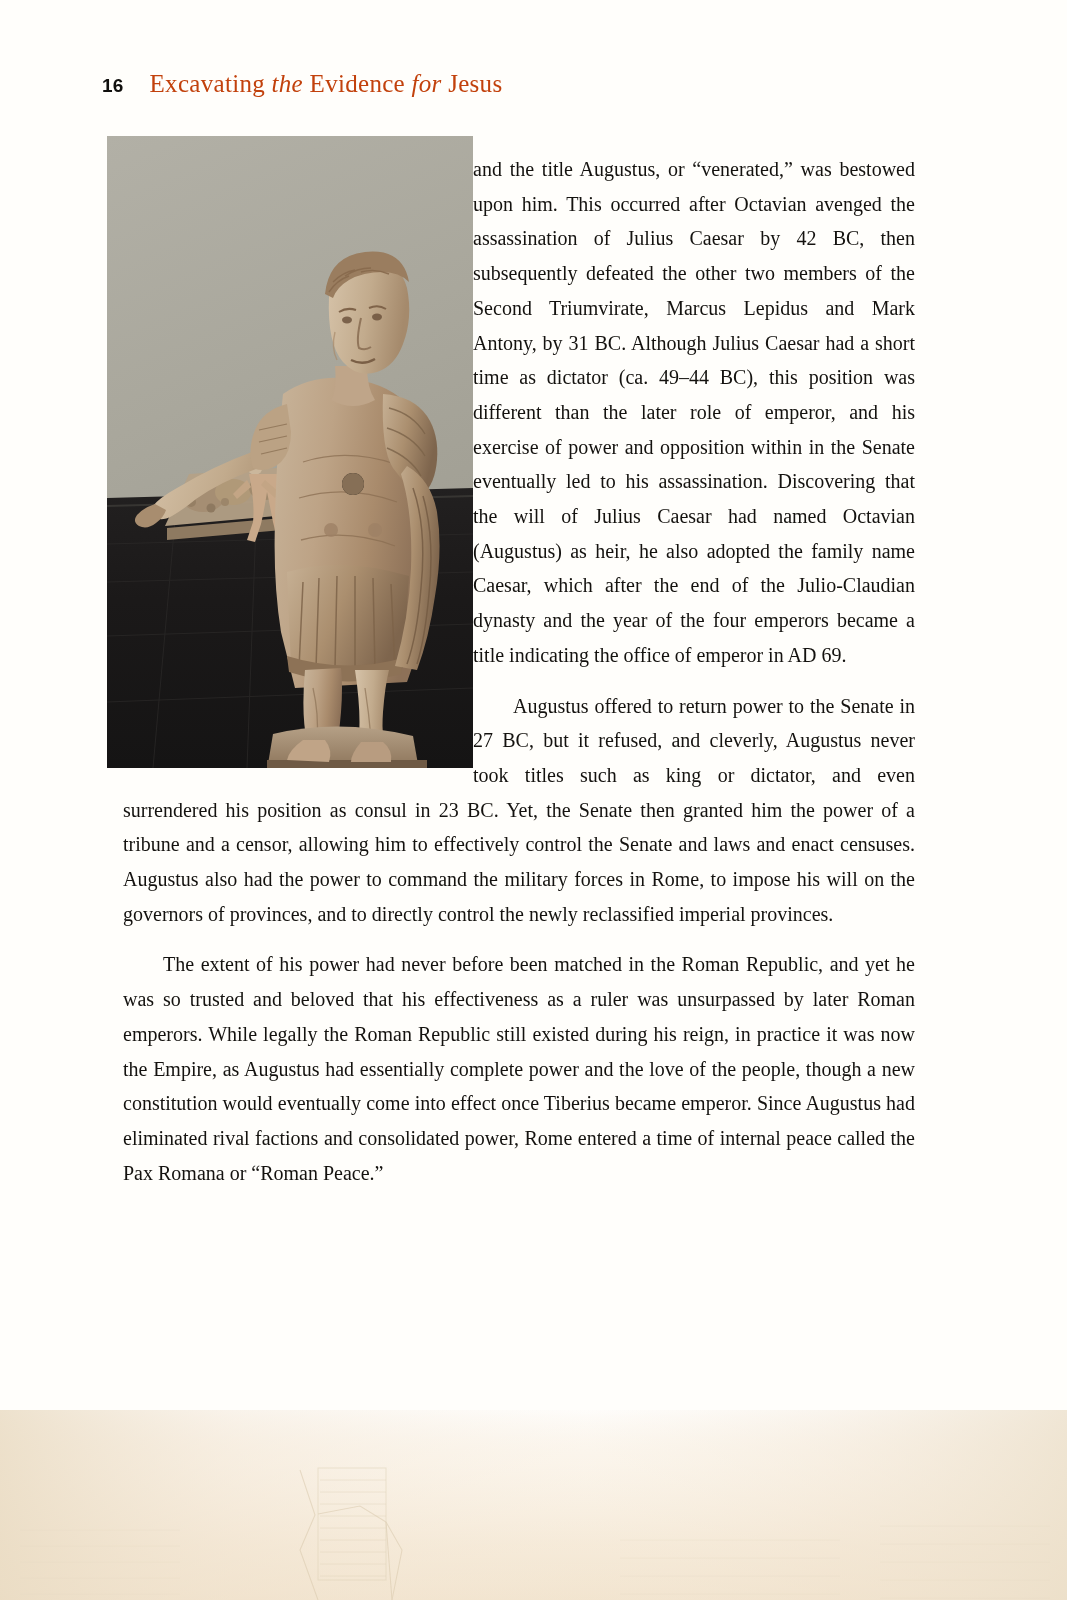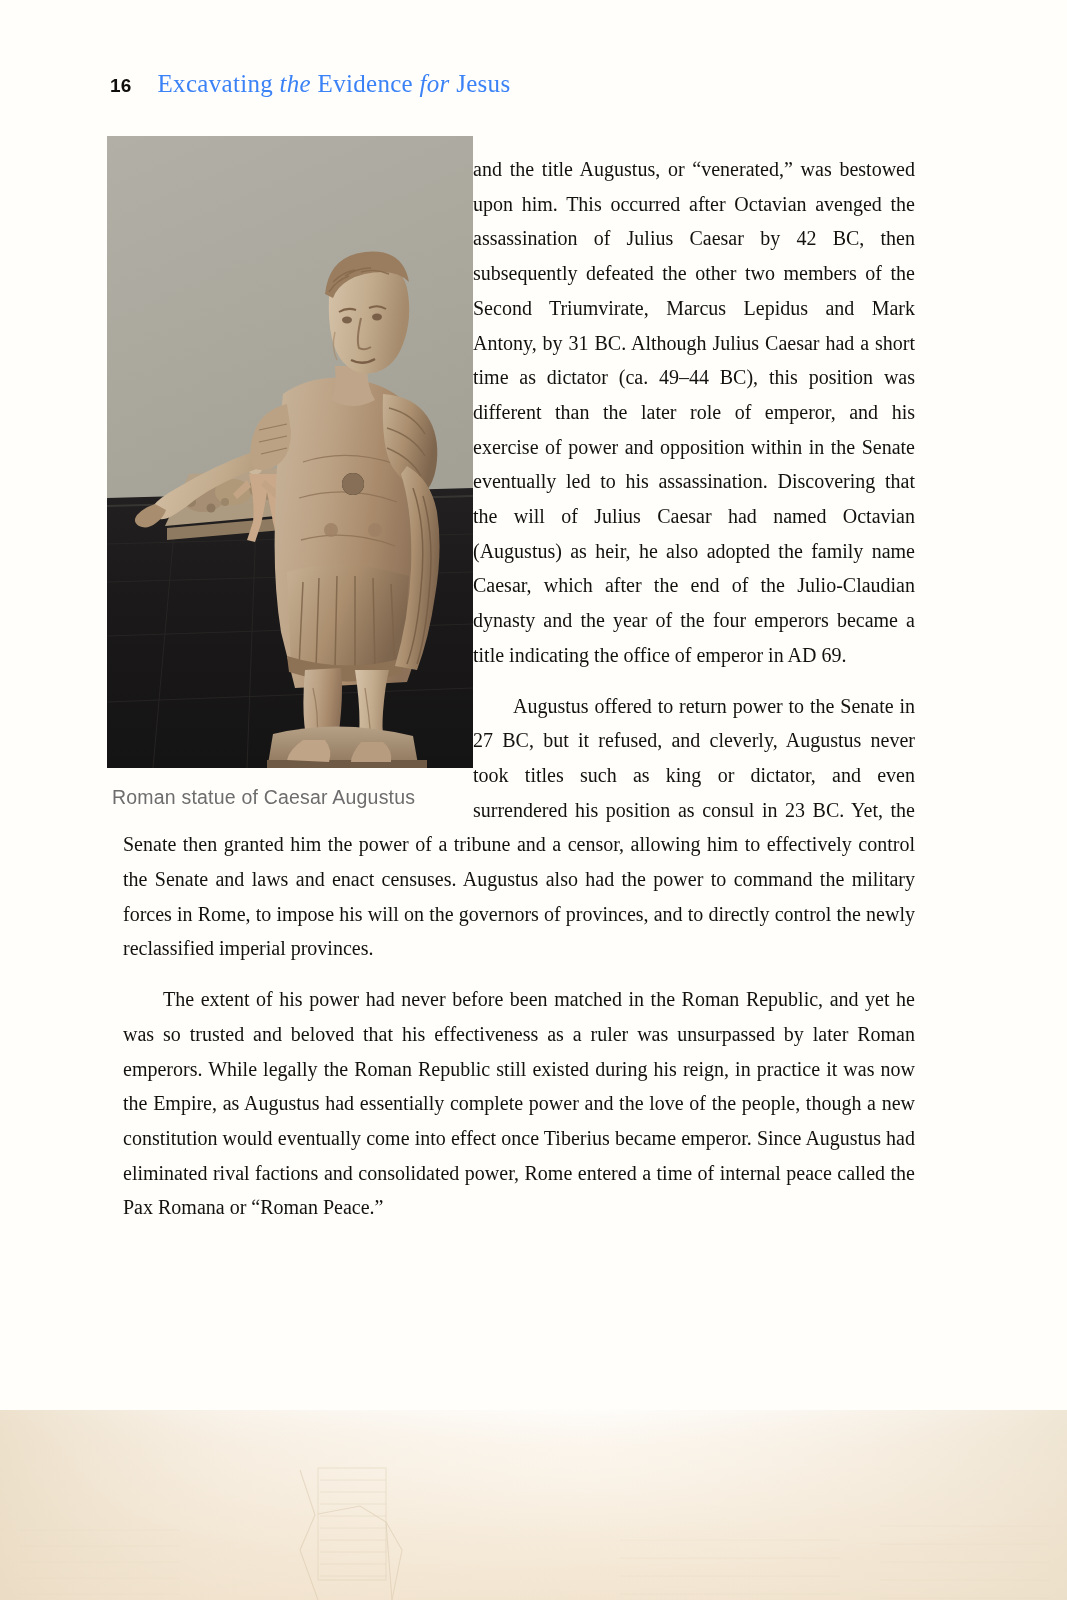--- a/index.html
+++ b/index.html
@@ -24,40 +24,40 @@
     bottom: 0;
     width: 1067px;
     height: 190px;
     pointer-events: none;
     z-index: 0;
   }
 
   
   .running-head {
     position: absolute;
-    left: 110px;
+    left: 102px;
     top: 70px;
     width: 820px;
     height: 34px;
     display: flex;
     align-items: baseline;
     z-index: 2;
   }
   .folio {
     font-family: "Liberation Sans", "DejaVu Sans", sans-serif;
     font-weight: bold;
     font-size: 19px;
     color: #100f0d;
     letter-spacing: 0.2px;
   }
   .head-title {
     margin-left: 26px;
     font-family: "Liberation Serif", "DejaVu Serif", serif;
     font-size: 25px;
-    color: #3b82f6;
+    color: #c2410c;
     letter-spacing: 0.3px;
     white-space: nowrap;
   }
   .head-title .it { font-style: italic; }
 
   
   .body-text {
     position: absolute;
     left: 107px;
     top: 136px;
@@ -290,21 +290,20 @@
             <path d="M258 552 q4 26 6 50"></path>
           </g>
 
           <path d="M166 598 q66 -16 140 2 l6 34 l-152 0 z" fill="url(#plinthG)"></path>
           <path d="M160 624 l160 0 l0 8 l-160 0 z" fill="#6f5a45"></path>
 
           <path d="M196 604 q-14 10 -16 20 l42 2 q4 -12 -4 -22 z" fill="#c0a487"></path>
           <path d="M254 606 q-10 12 -10 20 l40 0 q2 -12 -8 -20 z" fill="#b89c80"></path>
         </svg>
       </div>
-      <figcaption class="caption">Roman statue of Caesar Augustus</figcaption>
     </figure>
 
     <p class="para">and the title Augustus, or “venerated,” was bestowed upon him. This occurred after Octavian avenged the assassination of Julius Caesar by 42 BC, then subsequently defeated the other two members of the Second Triumvirate, Marcus Lepidus and Mark Antony, by 31 BC. Although Julius Caesar had a short time as dictator (ca. 49–44 BC), this position was different than the later role of emperor, and his exercise of power and opposition within in the Senate eventually led to his assassination. Discovering that the will of Julius Caesar had named Octavian (Augustus) as heir, he also adopted the family name Caesar, which after the end of the Julio-Claudian dynasty and the year of the four emperors became a title indicating the office of emperor in AD 69.</p>
     <p class="para indent">Augustus offered to return power to the Senate in 27 BC, but it refused, and cleverly, Augustus never took titles such as king or dictator, and even surrendered his position as consul in 23 BC. Yet, the Senate then granted him the power of a tribune and a censor, allowing him to effectively control the Senate and laws and enact censuses. Augustus also had the power to command the military forces in Rome, to impose his will on the governors of provinces, and to directly control the newly reclassified imperial provinces.</p>
     <p class="para indent">The extent of his power had never before been matched in the Roman Republic, and yet he was so trusted and beloved that his effectiveness as a ruler was unsurpassed by later Roman emperors. While legally the Roman Republic still existed during his reign, in practice it was now the Empire, as Augustus had essentially complete power and the love of the people, though a new constitution would eventually come into effect once Tiberius became emperor. Since Augustus had eliminated rival factions and consolidated power, Rome entered a time of internal peace called the Pax Romana or “Roman Peace.”</p>
     <div class="clear"></div>
   </div>
 
 </div>
 

